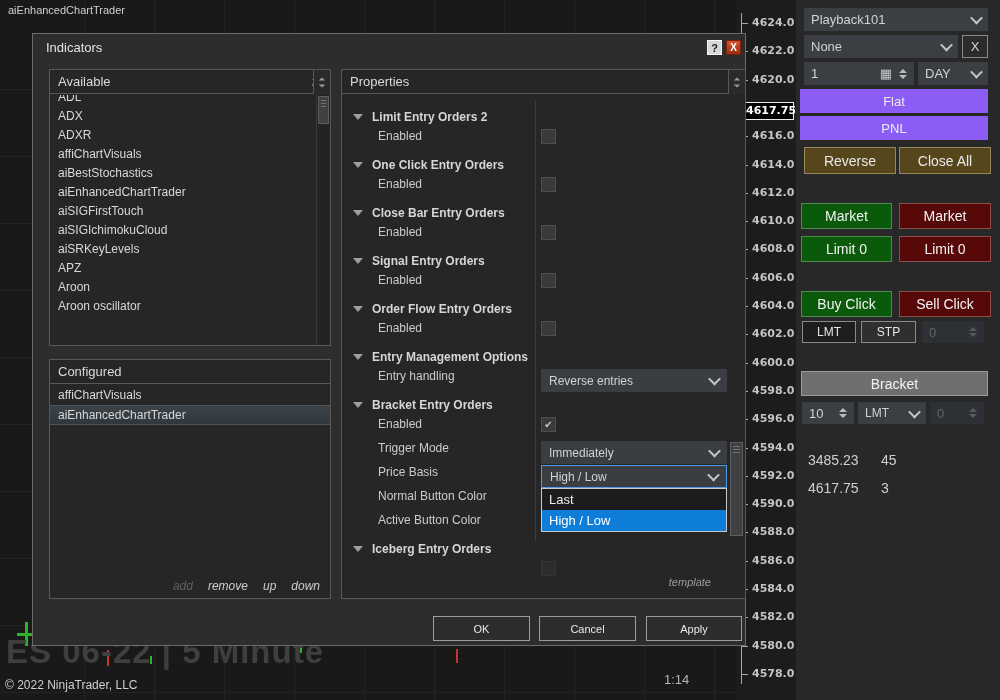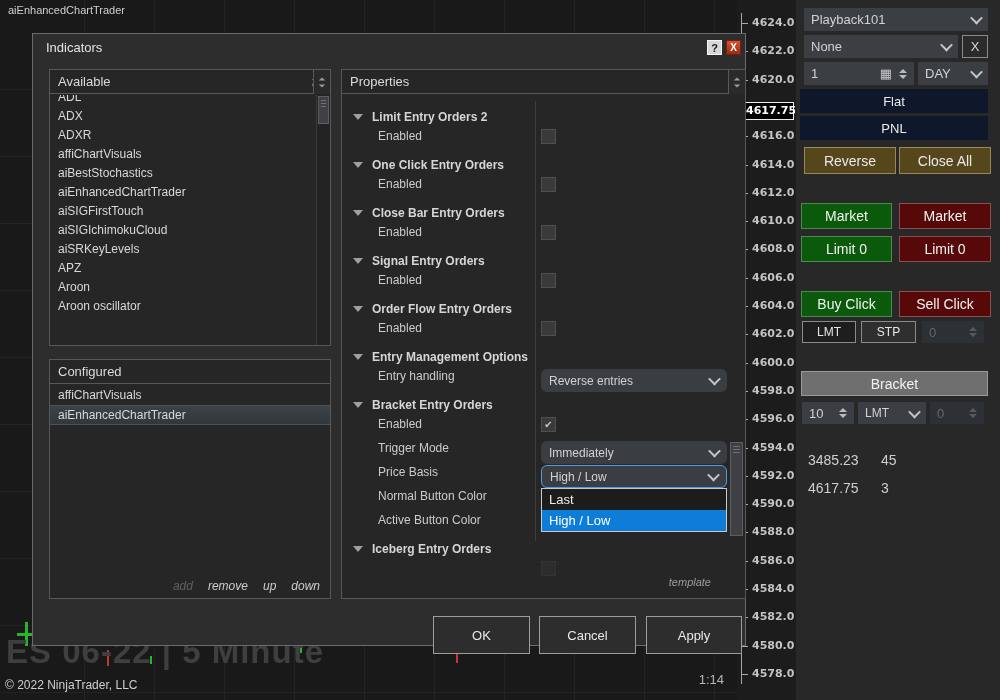--- a/index.html
+++ b/index.html
@@ -6,21 +6,21 @@
   #stage{position:relative;width:1000px;height:700px;overflow:hidden;background:#191919;}
 
   
   .chart{position:absolute;left:0;top:0;width:795px;height:700px;background-color:#191919;
     background-image:repeating-linear-gradient(to right,transparent 0 69px,#242424 69px 70px),
                      repeating-linear-gradient(to bottom,transparent 0 66px,#232323 66px 67px);
     background-position:15px 23px;z-index:0;}
   .symlabel{position:absolute;left:8px;top:4px;font-size:11px;color:#cfcfcf;white-space:nowrap;}
   .wmark{position:absolute;left:6px;top:633px;font-size:33px;font-weight:700;color:#3f3f3f;letter-spacing:1px;white-space:nowrap;}
   .copy{position:absolute;left:5px;top:678px;font-size:12px;color:#cfcfcf;white-space:nowrap;}
-  .clock{position:absolute;left:664px;top:672px;width:60px;text-align:right;font-size:13px;color:#b5b5b5;}
+  .clock{position:absolute;left:664px;top:672px;width:60px;text-align:left;font-size:13px;color:#b5b5b5;}
   .mark{position:absolute;}
   .g{background:#2bb32b;} .r{background:#c0392b;}
 
   
   .price-col{position:absolute;left:737px;top:0;width:58px;height:700px;background:#1c1c1c;z-index:0;}
   .axis-line{position:absolute;left:741px;top:13px;width:1px;height:671px;background:#a8a8a8;z-index:1;}
   .tick{position:absolute;left:741px;width:7px;height:1px;background:#a8a8a8;z-index:1;}
   .plabel{position:absolute;left:752px;width:42px;font-family:"DejaVu Sans",sans-serif;font-weight:700;font-size:11px;color:#c4c4c4;white-space:nowrap;z-index:1;}
   .curprice{position:absolute;left:745px;width:47px;height:16px;background:#000;border:1px solid #ececec;color:#fff;
     font-family:"DejaVu Sans",sans-serif;font-weight:700;font-size:11px;text-align:center;line-height:16px;z-index:2;}
@@ -28,21 +28,21 @@
   
   .tpanel{position:absolute;left:795px;top:0;width:205px;height:700px;background:#282828;z-index:3;border-left:1px solid #1d1d1d;box-sizing:border-box;}
   .tpanel>div{position:absolute;box-sizing:border-box;}
   .combo{background:#3b3e42;color:#cfd2d6;font-size:13px;display:flex;align-items:center;justify-content:space-between;padding:0 7px;}
   .chev{width:7px;height:7px;border-right:2px solid #c3c6ca;border-bottom:2px solid #c3c6ca;transform:rotate(45deg) translate(-1px,-1px);flex:none;}
   .spinbox{display:flex;flex-direction:column;gap:2px;margin-left:5px;flex:none;}
   .tu{width:0;height:0;border-left:4px solid transparent;border-right:4px solid transparent;border-bottom:4px solid #b8bbbf;}
   .td{width:0;height:0;border-left:4px solid transparent;border-right:4px solid transparent;border-top:4px solid #b8bbbf;}
   .dspin{background:#2d3034;color:#64676b;font-size:13px;display:flex;align-items:center;justify-content:space-between;padding:0 7px;}
   .dspin .tu{border-bottom-color:#56595d;} .dspin .td{border-top-color:#56595d;}
-  .blackbar{background:#0f172a;color:#ececec;font-size:13px;display:flex;align-items:center;justify-content:center;}
+  .blackbar{background:#8b5cf6;color:#ececec;font-size:13px;display:flex;align-items:center;justify-content:center;}
   .gbtn{background:#0b5a0b;border:1px solid #4e8a4e;color:#f2f2f2;font-size:14px;display:flex;align-items:center;justify-content:center;}
   .rbtn{background:#570909;border:1px solid #8a4e4e;color:#f2f2f2;font-size:14px;display:flex;align-items:center;justify-content:center;}
   .brbtn{background:#55461c;border:1px solid #97875a;color:#e9e9e9;font-size:14px;display:flex;align-items:center;justify-content:center;}
   .graybtn{background:#6f6f6f;border:1px solid #9a9a9a;color:#f3f3f3;font-size:14px;display:flex;align-items:center;justify-content:center;}
   .smbtn{border:1px solid #8a8a8a;color:#e6e6e6;font-size:12px;display:flex;align-items:center;justify-content:center;}
   .xbtn{background:#2b2b2b;border:1px solid #8a8a8a;color:#d6d6d6;font-size:13px;display:flex;align-items:center;justify-content:center;}
   .calcic{color:#c8c8c8;font-size:13px;line-height:1;margin-left:auto;margin-right:2px;}
   .quote{color:#cfcfcf;font-size:14px;}
   .quote .sz{position:absolute;left:73px;top:0;}
 
@@ -109,31 +109,31 @@
   .pgroup{height:24px;display:flex;align-items:center;padding-left:11px;gap:9px;}
   .exp{width:0;height:0;border-left:5px solid transparent;border-right:5px solid transparent;border-top:6px solid #9aa0a6;flex:none;}
   .pgroup .gl{font-weight:700;font-size:12px;color:#d6d6d6;white-space:nowrap;}
   .prow{height:24px;display:flex;align-items:flex-start;}
   .prow.open{position:relative;z-index:30;}
   .plab{flex:0 0 194px;padding-left:36px;box-sizing:border-box;font-size:12px;color:#cbcbcb;white-space:nowrap;}
   .pctl{flex:0 0 186px;margin-left:5px;position:relative;}
   .cb{width:13px;height:13px;background:#3a3a3a;border:1px solid #4f4f4f;display:flex;align-items:center;justify-content:center;
     color:#c6c6c6;font-size:10px;line-height:1;box-sizing:content-box;}
   .dimrow .cb{opacity:.35;}
-  .pcombo{height:23px;background:#3a3d42;display:flex;align-items:center;justify-content:space-between;padding:0 8px;font-size:12px;color:#d2d2d2;box-sizing:border-box;border-radius:6px;}
+  .pcombo{height:23px;background:#3a3d42;display:flex;align-items:center;justify-content:space-between;padding:0 8px;font-size:12px;color:#d2d2d2;box-sizing:border-box;}
   .pcombo.focus{border:1px solid #4f9be8;}
   .popup{position:absolute;left:0;top:23px;width:184px;background:#1c1c1c;border:1px solid #c9c9c9;z-index:40;}
   .popt{height:21px;line-height:21px;padding-left:7px;font-size:13px;color:#ececec;white-space:nowrap;}
   .popt.hl{background:#0d7dd8;color:#fff;}
   .pthumb{position:absolute;right:2px;top:372px;width:11px;height:92px;background:#3e4044;border:1px solid #5d5d5d;}
   .pthumb::after{content:"";position:absolute;left:2px;right:2px;top:3px;height:7px;
     background:repeating-linear-gradient(to bottom,#717171 0 1px,transparent 1px 3px);}
   .tmpl{position:absolute;right:34px;bottom:10px;font-size:11px;font-style:italic;color:#9b9b9b;}
-  .fbtn{position:absolute;top:582px;width:97px;height:38px;background:#2d2d2d;border:1px solid #9c9c9c;color:#e9e9e9;
-    font-size:13px;display:flex;align-items:center;justify-content:center;box-sizing:border-box;}
+  .fbtn{position:absolute;top:582px;width:97px;height:25px;background:#2d2d2d;border:1px solid #9c9c9c;color:#e9e9e9;
+    font-size:11px;display:flex;align-items:center;justify-content:center;box-sizing:border-box;}
   .f-ok{left:400px;} .f-cancel{left:506px;} .f-apply{left:613px;width:96px;}
 </style>
 </head>
 <body>
 
 <div id="stage">
 
   <div class="chart">
     <span class="symlabel">aiEnhancedChartTrader</span>
 

